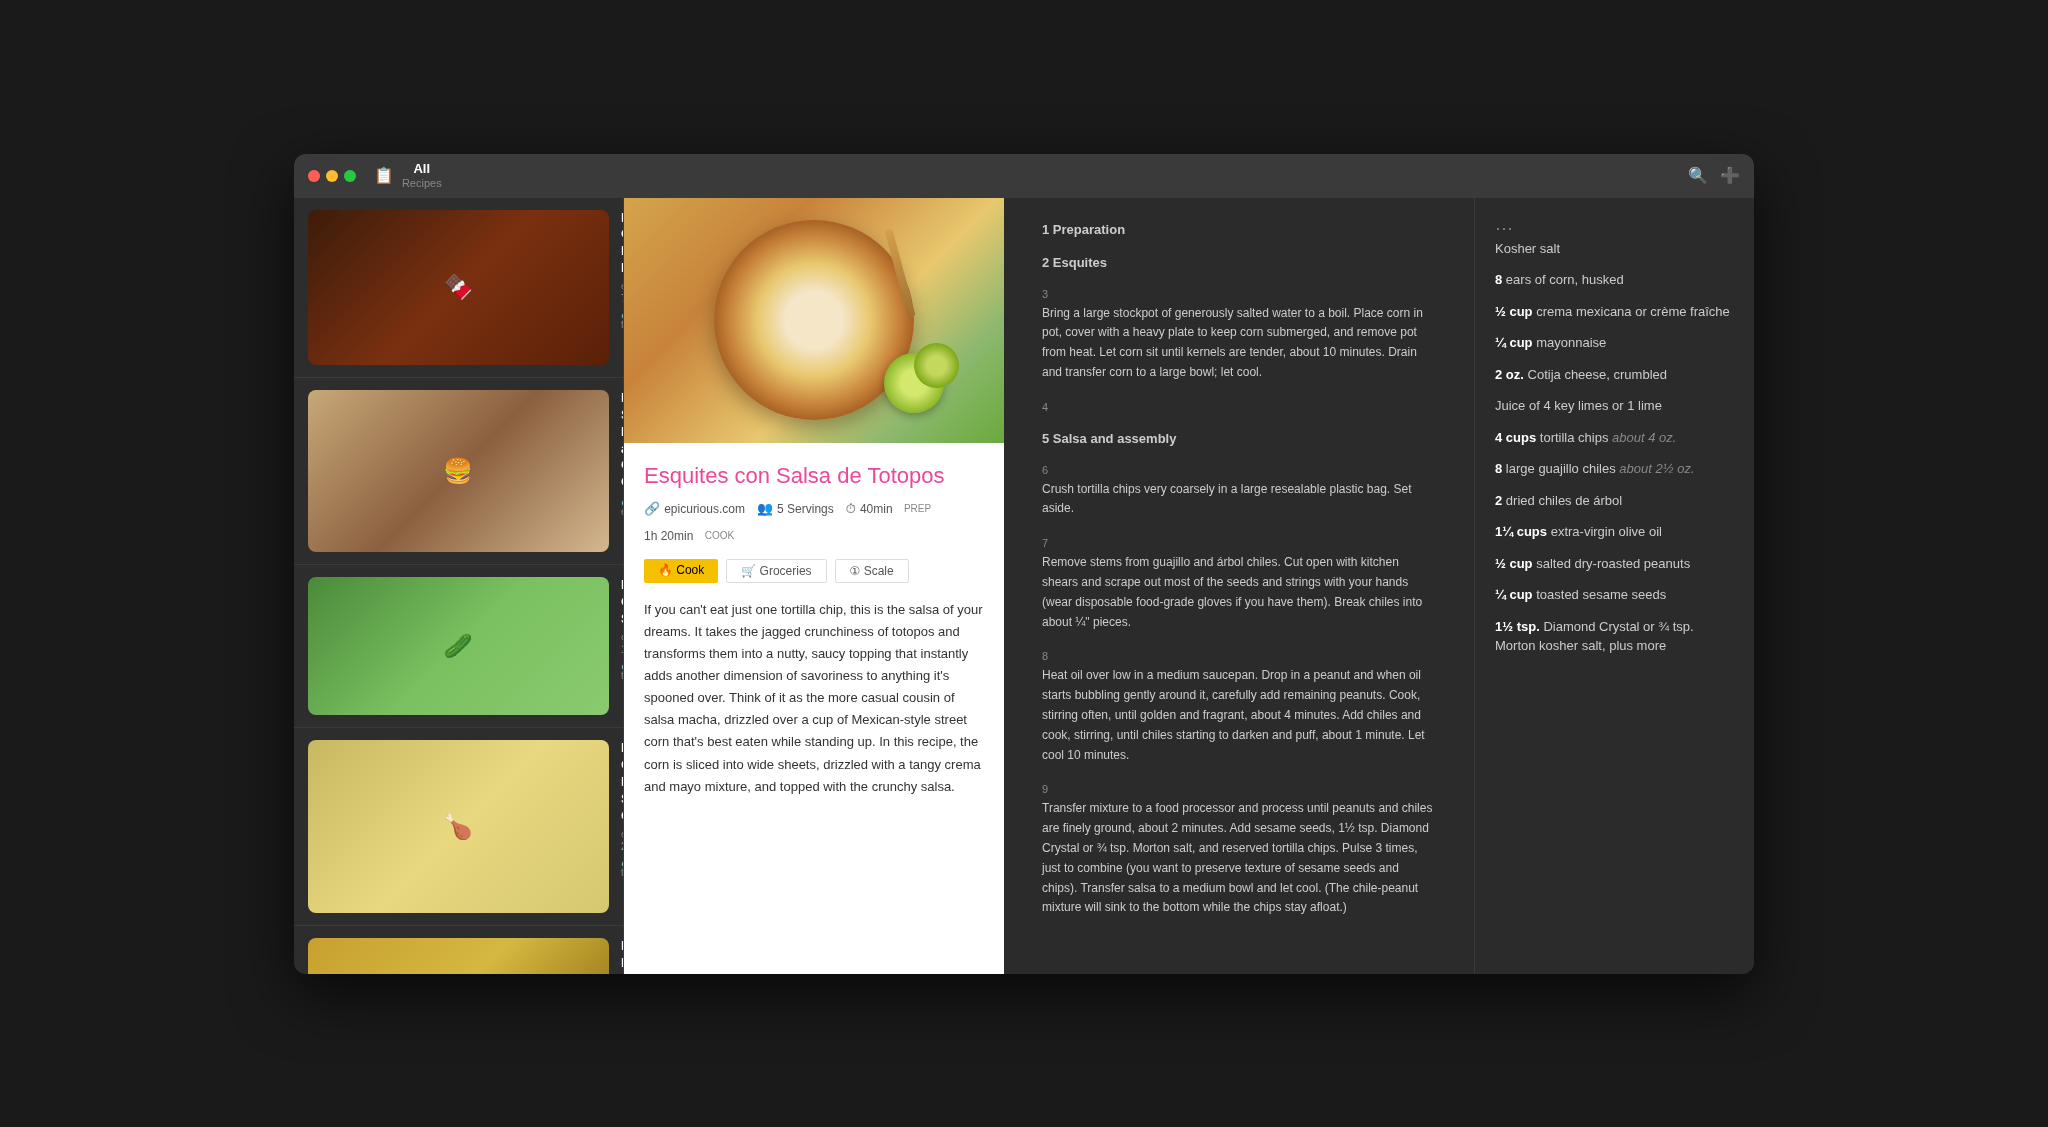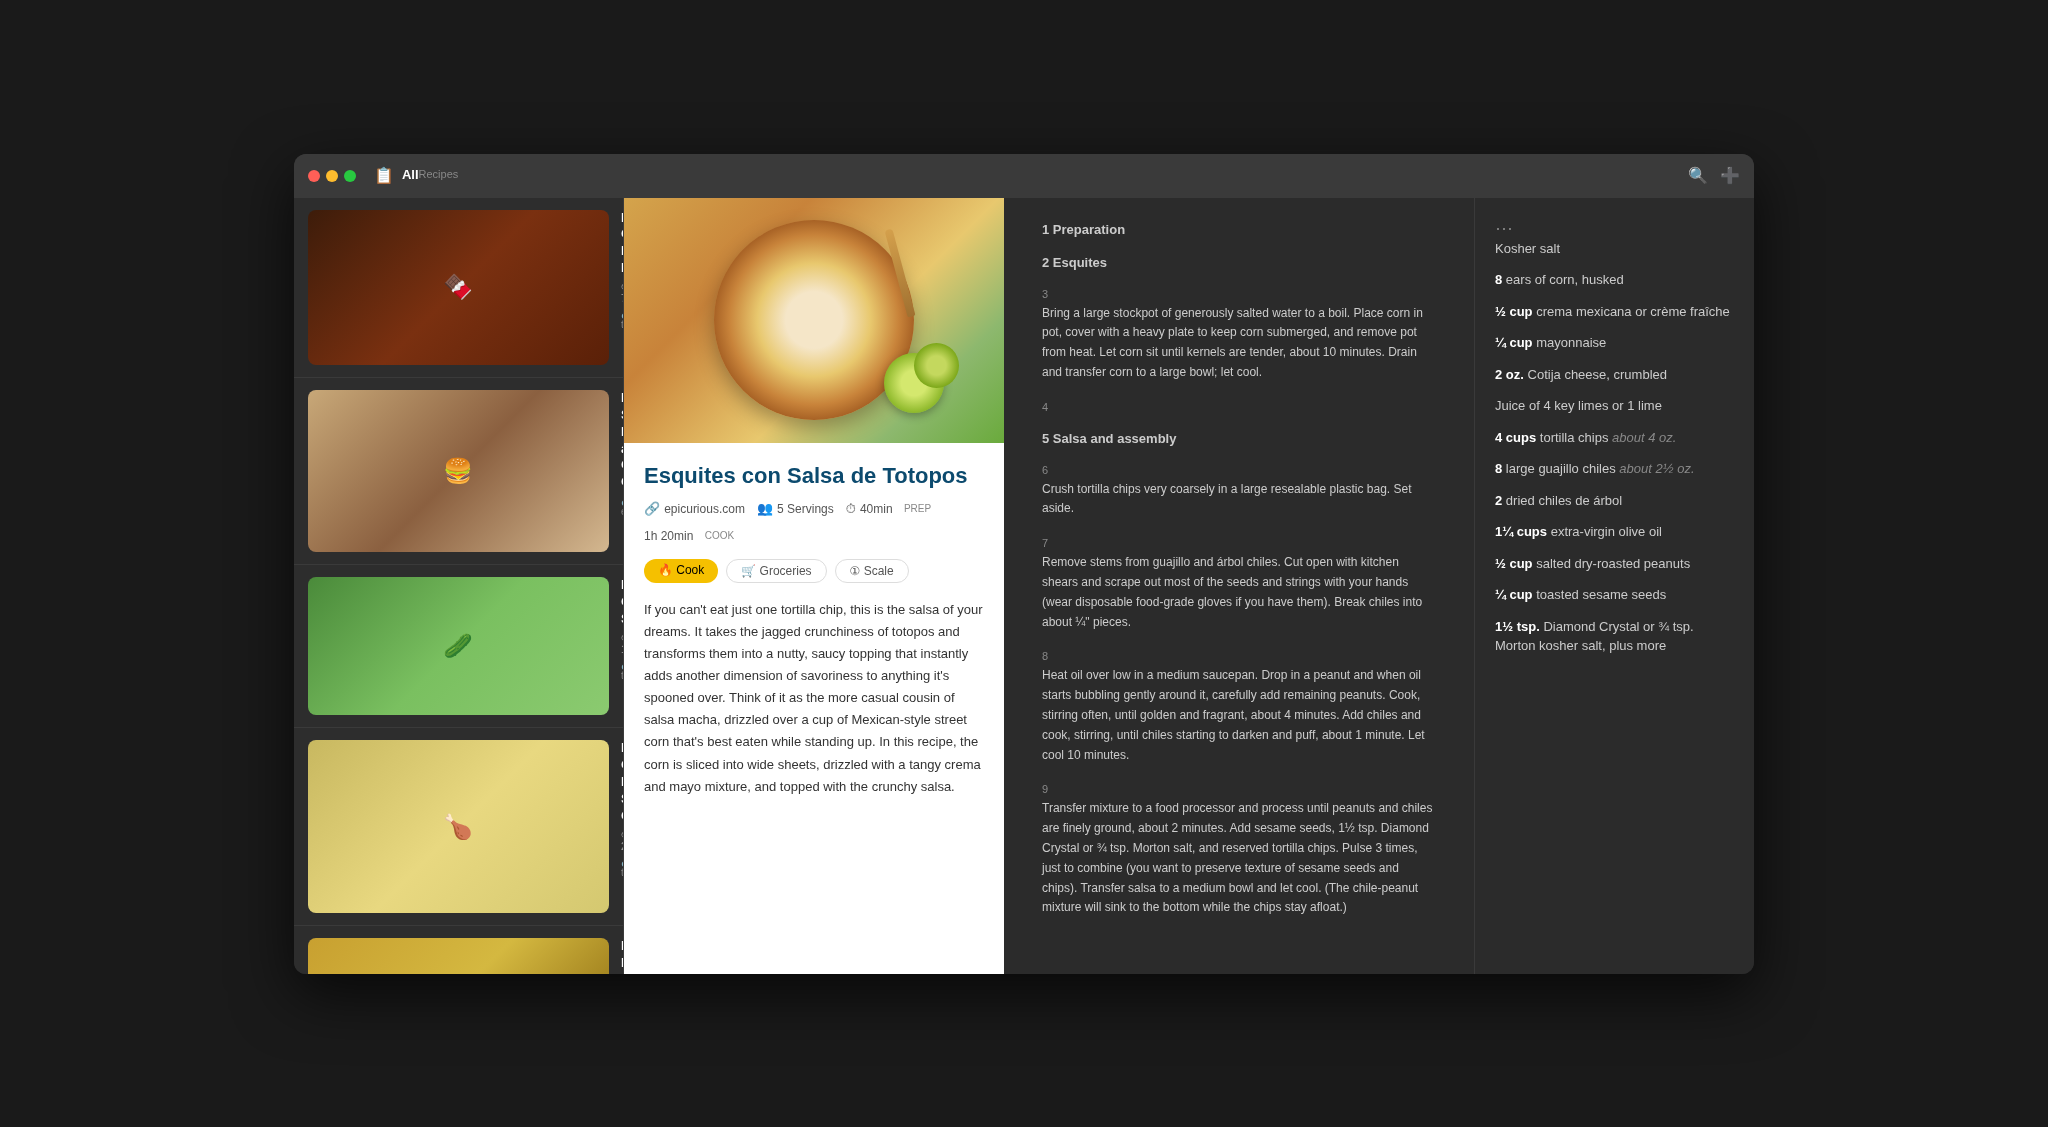--- a/index.html
+++ b/index.html
@@ -44,22 +44,23 @@
     .tl-close { background: #ff5f57; }
     .tl-min { background: #febc2e; }
     .tl-max { background: #28c840; }
     .titlebar-icon {
       margin-left: 10px;
       color: #aaa;
       font-size: 16px;
     }
     .titlebar-title {
       display: flex;
-      flex-direction: row;
+      flex-direction: column;
       line-height: 1.1;
+      align-items: center;
     }
     .titlebar-title .main { color: #fff; font-size: 13px; font-weight: 600; }
     .titlebar-title .sub { color: #888; font-size: 11px; }
     .titlebar-spacer { flex: 1; }
     .titlebar-actions { display: flex; gap: 12px; align-items: center; }
     .titlebar-actions span { color: #aaa; font-size: 16px; cursor: pointer; }
 
     .content {
       display: flex;
       flex: 1;
@@ -211,22 +212,22 @@
       height: 90px;
       background: linear-gradient(to bottom, #d4a04c, #a07030);
       border-radius: 4px 4px 2px 2px;
       transform: rotate(-15deg);
     }
     .recipe-detail-body {
       padding: 20px;
     }
     .recipe-detail-title {
       font-size: 22px;
-      font-weight: 700;
-      color: #0c4a6e;
+      font-weight: 400;
+      color: #ec4899;
       margin-bottom: 12px;
       line-height: 1.2;
     }
     .recipe-detail-meta {
       display: flex;
       gap: 12px;
       align-items: center;
       margin-bottom: 16px;
       flex-wrap: wrap;
     }
@@ -239,21 +240,21 @@
     }
     .detail-meta-icon { font-size: 13px; }
     .recipe-tags {
       display: flex;
       gap: 8px;
       margin-bottom: 16px;
     }
     .tag {
       background: #f5c000;
       color: #000;
-      border-radius: 12px;
+      border-radius: 2px;
       padding: 4px 14px;
       font-size: 12px;
       font-weight: 500;
       cursor: pointer;
     }
     .tag.outline {
       background: transparent;
       border: 1.5px solid #ddd;
       color: #555;
     }

